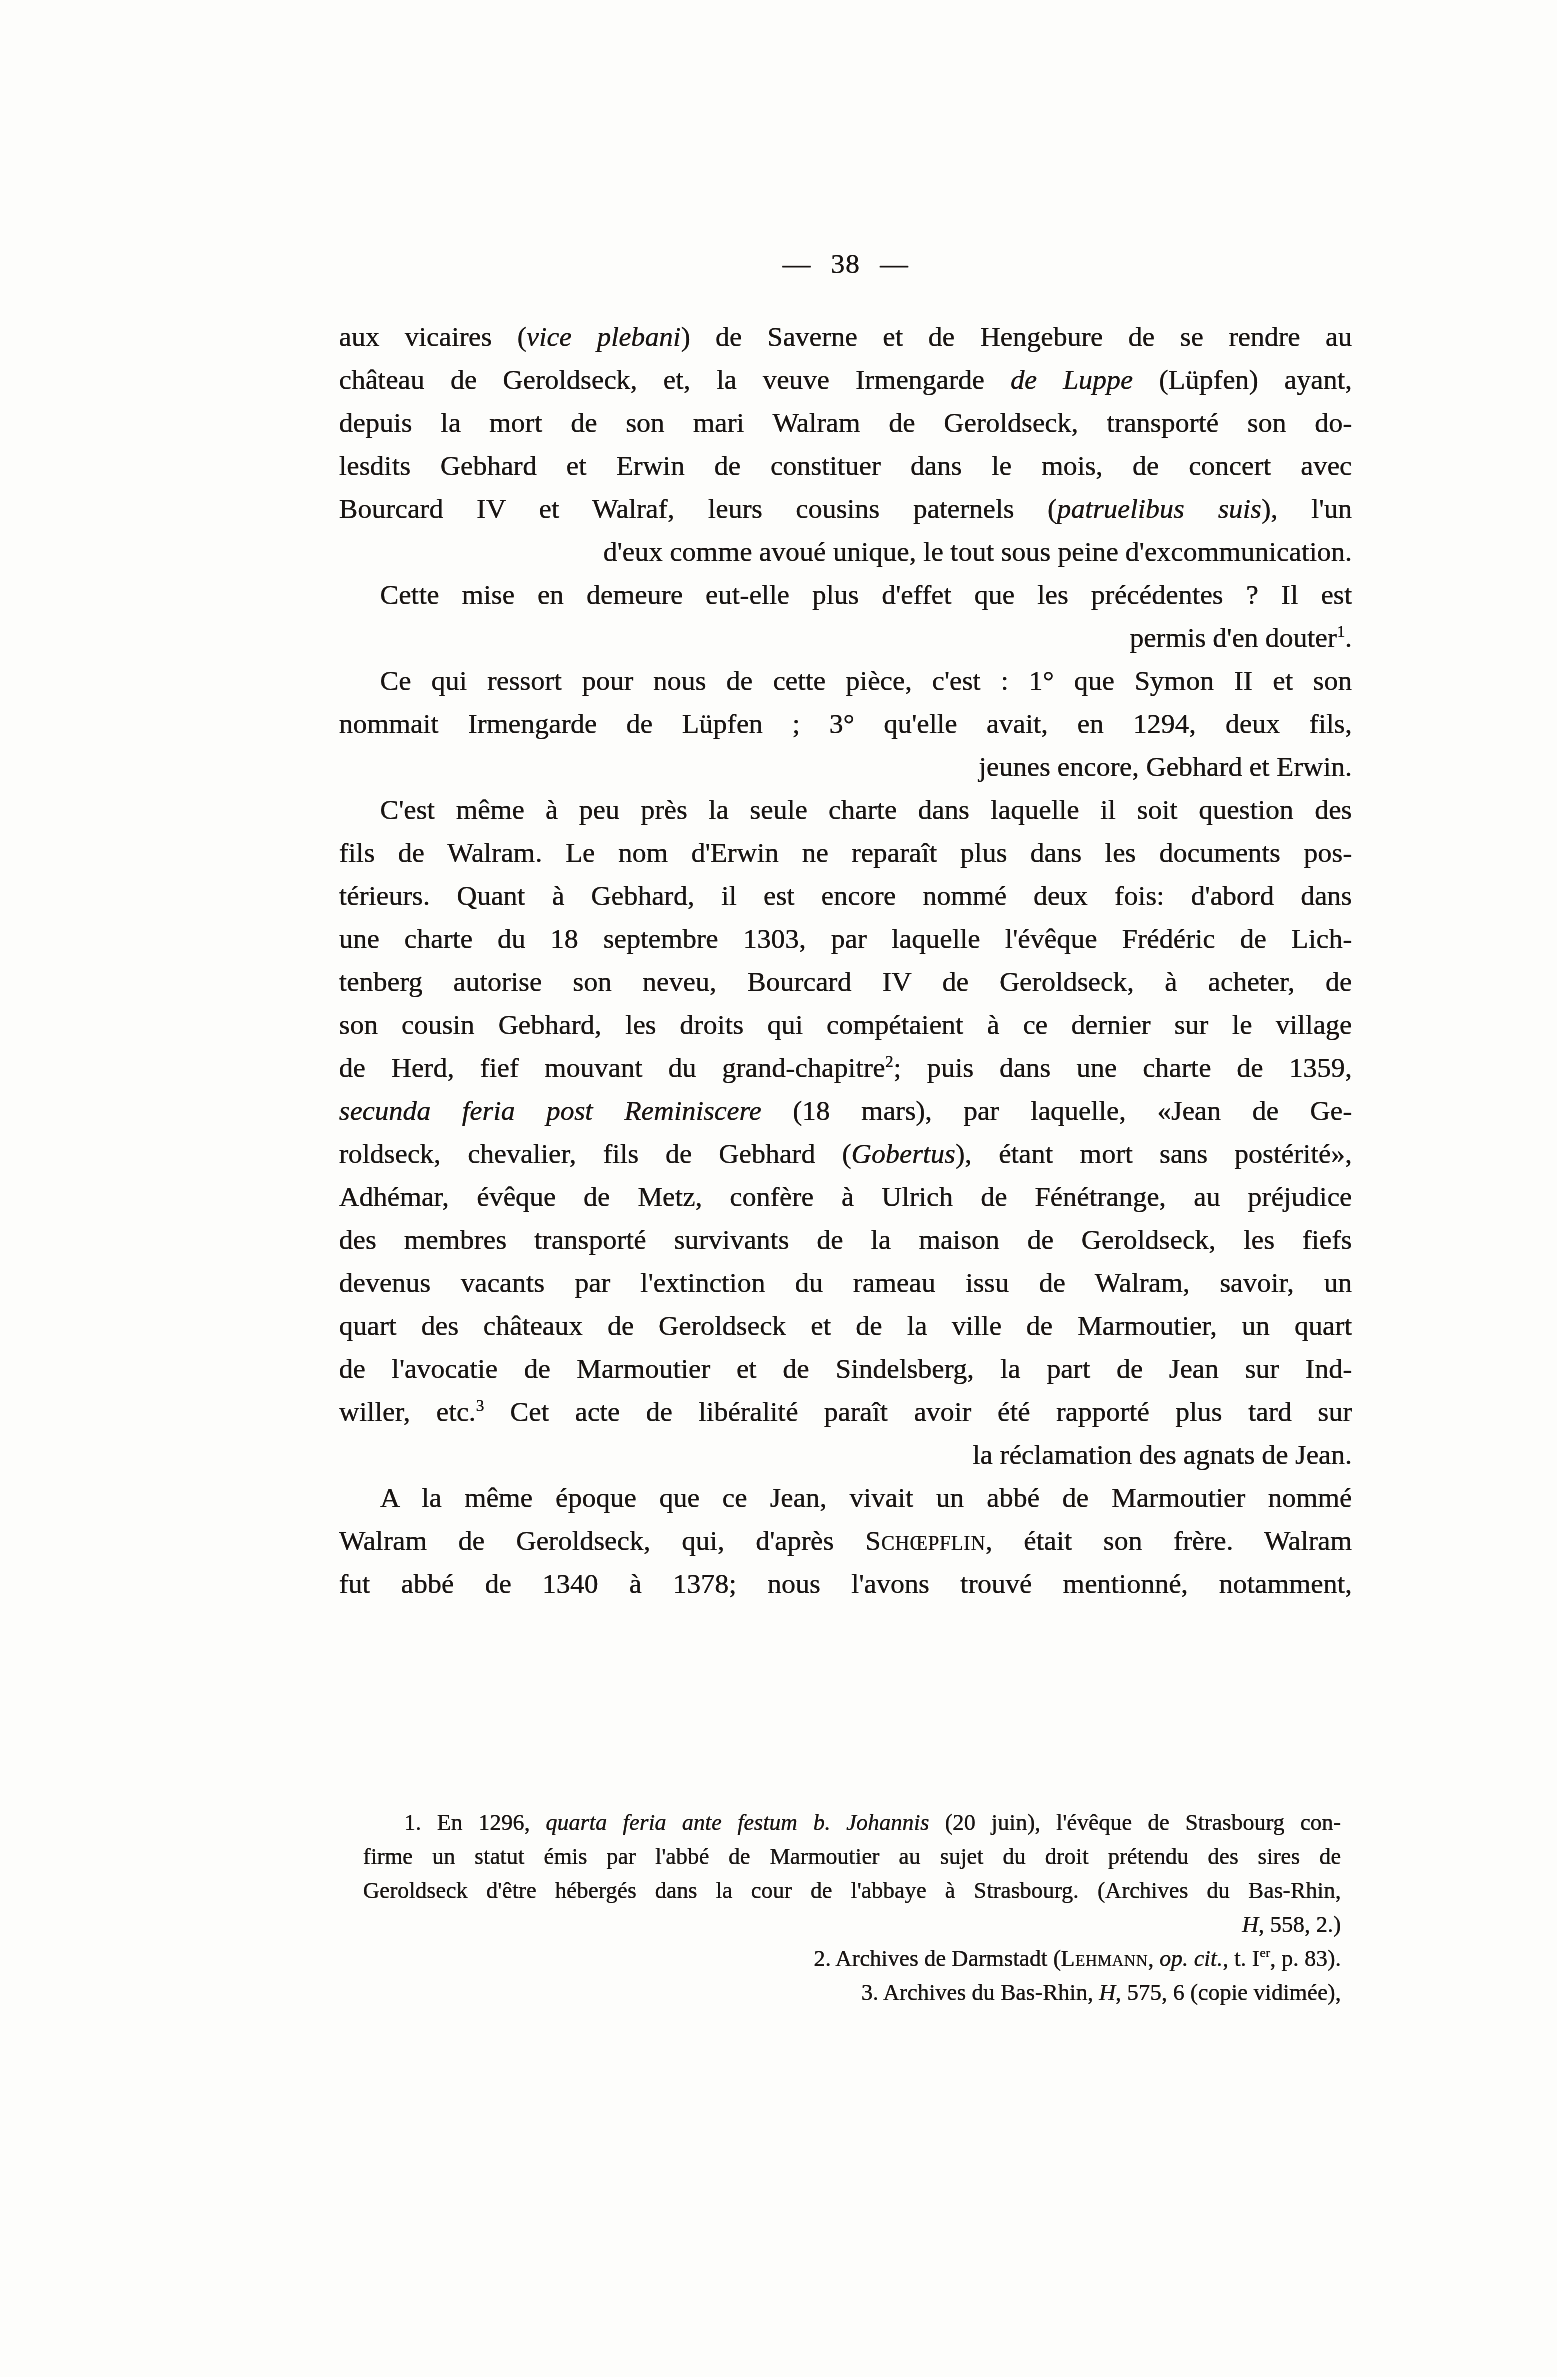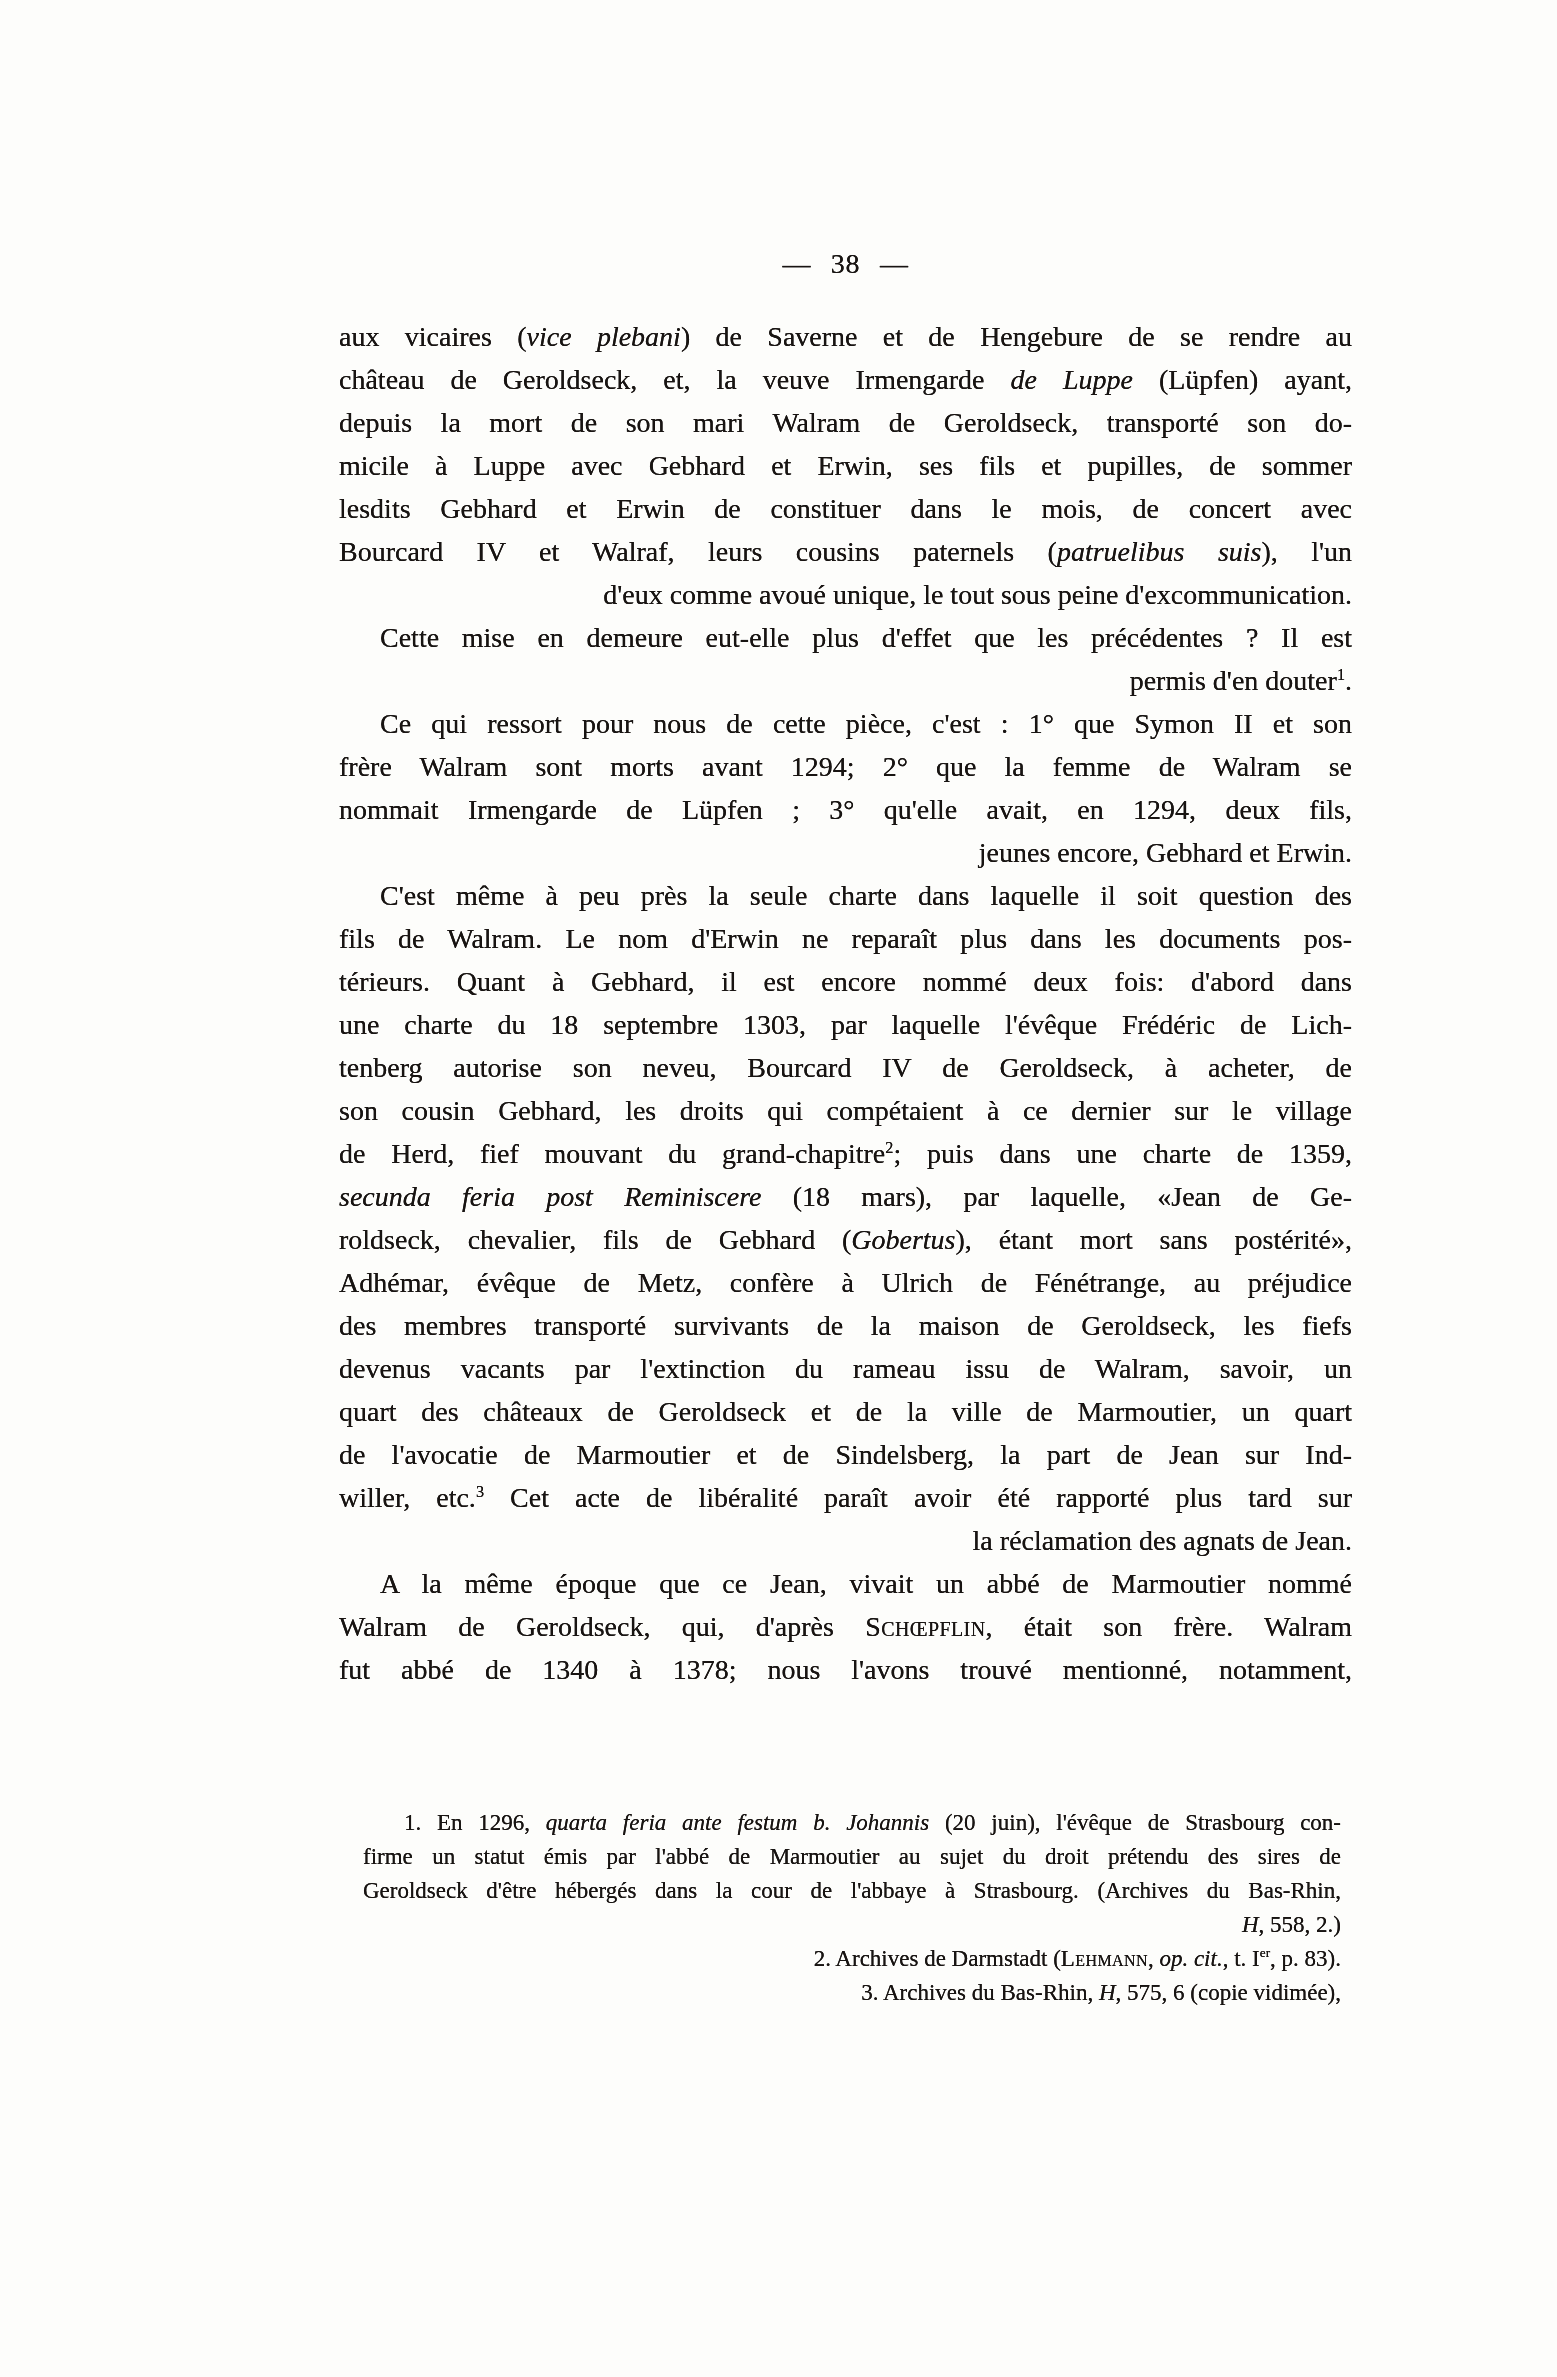--- a/index.html
+++ b/index.html
@@ -43,28 +43,26 @@
 </style>
 </head>
 <body>
 
 <div class="page">
   <div class="pagenum">— 38 —</div>
   <div class="bodytext">
       <div class="tline just"><span class="seg-n">aux vicaires (</span><span class="seg-i">vice plebani</span><span class="seg-n">) de Saverne et de Hengebure de se rendre au</span></div>
       <div class="tline just"><span class="seg-n">château de Geroldseck, et, la veuve Irmengarde </span><span class="seg-i">de Luppe</span><span class="seg-n"> (Lüpfen) ayant,</span></div>
       <div class="tline just"><span class="seg-n">depuis la mort de son mari Walram de Geroldseck, transporté son do-</span></div>
-      <div class="tline just"><span class="seg-n">micile à Luppe avec Gebhard et Erwin, ses fils et pupilles, de sommer</span></div>
       <div class="tline just"><span class="seg-n">lesdits Gebhard et Erwin de constituer dans le mois, de concert avec</span></div>
       <div class="tline just"><span class="seg-n">Bourcard IV et Walraf, leurs cousins paternels (</span><span class="seg-i">patruelibus suis</span><span class="seg-n">), l'un</span></div>
       <div class="tline"><span class="seg-n">d'eux comme avoué unique, le tout sous peine d'excommunication.</span></div>
       <div class="tline just ind"><span class="seg-n">Cette mise en demeure eut-elle plus d'effet que les précédentes ? Il est</span></div>
       <div class="tline"><span class="seg-n">permis d'en douter</span><span class="seg-sup">1</span><span class="seg-n">.</span></div>
       <div class="tline just ind"><span class="seg-n">Ce qui ressort pour nous de cette pièce, c'est : 1° que Symon II et son</span></div>
-      <div class="tline just"><span class="seg-n">frère Walram sont morts avant 1294; 2° que la femme de Walram se</span></div>
       <div class="tline just"><span class="seg-n">nommait Irmengarde de Lüpfen ; 3° qu'elle avait, en 1294, deux fils,</span></div>
       <div class="tline"><span class="seg-n">jeunes encore, Gebhard et Erwin.</span></div>
       <div class="tline just ind"><span class="seg-n">C'est même à peu près la seule charte dans laquelle il soit question des</span></div>
       <div class="tline just"><span class="seg-n">fils de Walram. Le nom d'Erwin ne reparaît plus dans les documents pos-</span></div>
       <div class="tline just"><span class="seg-n">térieurs. Quant à Gebhard, il est encore nommé deux fois: d'abord dans</span></div>
       <div class="tline just"><span class="seg-n">une charte du 18 septembre 1303, par laquelle l'évêque Frédéric de Lich-</span></div>
       <div class="tline just"><span class="seg-n">tenberg autorise son neveu, Bourcard IV de Geroldseck, à acheter, de</span></div>
       <div class="tline just"><span class="seg-n">son cousin Gebhard, les droits qui compétaient à ce dernier sur le village</span></div>
       <div class="tline just"><span class="seg-n">de Herd, fief mouvant du grand-chapitre</span><span class="seg-sup">2</span><span class="seg-n">; puis dans une charte de 1359,</span></div>
       <div class="tline just"><span class="seg-i">secunda feria post Reminiscere</span><span class="seg-n"> (18 mars), par laquelle, «Jean de Ge-</span></div>

